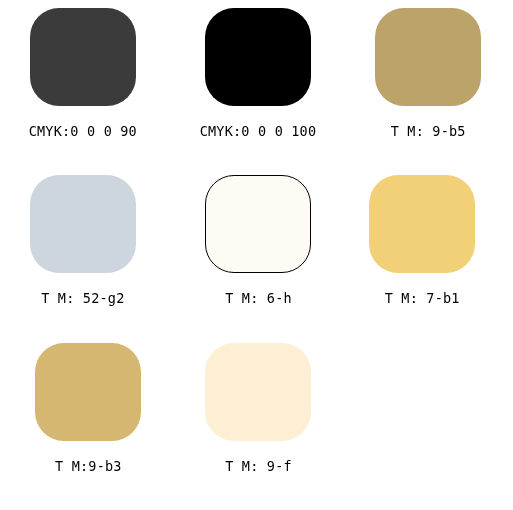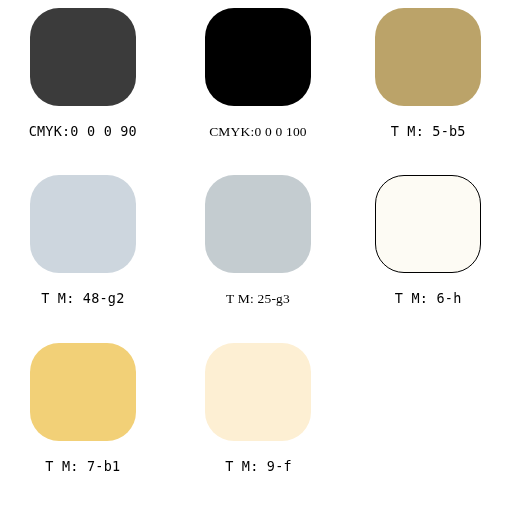--- a/index.html
+++ b/index.html
@@ -44,53 +44,53 @@
     font-size: 13.5px;
     line-height: 1;
     color: #000000;
     letter-spacing: 0.2px;
     white-space: pre;
   }
   
   .col-0 .swatch-chip { margin-left: -4px; }
   .col-0 .swatch-label { margin-left: -4px; }
   .col-1 .swatch-chip { margin-left: 7px; }
-  .col-1 .swatch-label { margin-left: 7px; font-family: Liberation Serif, serif; }
+  .col-1 .swatch-label { margin-left: 7px; }
   .col-2 .swatch-chip { margin-left: 8px; }
   .col-2 .swatch-label { margin-left: 8px; }
 </style>
 </head>
 <body>
 
 <div class="palette-grid">
     <div class="swatch-cell col-0">
       <div class="swatch-chip" style="background: rgb(59, 59, 59);"></div>
       <div class="swatch-label">CMYK:0 0 0 90</div>
     </div>
     <div class="swatch-cell col-1">
       <div class="swatch-chip" style="background: rgb(0, 0, 0);"></div>
       <div class="swatch-label">CMYK:0 0 0 100</div>
     </div>
     <div class="swatch-cell col-2">
       <div class="swatch-chip" style="background: rgb(187, 163, 105);"></div>
-      <div class="swatch-label">T M: 5-b5</div>
+      <div class="swatch-label">T M: 9-b5</div>
     </div>
     <div class="swatch-cell col-0">
       <div class="swatch-chip" style="background: rgb(205, 214, 222);"></div>
-      <div class="swatch-label">T M: 48-g2</div>
-    </div>
-    <div class="swatch-cell col-1">
-      <div class="swatch-chip" style="background: rgb(196, 204, 208);"></div>
-      <div class="swatch-label">T M: 25-g3</div>
+      <div class="swatch-label">T M: 52-g2</div>
     </div>
     <div class="swatch-cell col-2">
       <div class="swatch-chip outlined" style="background: rgb(253, 251, 244); border-color: rgb(0, 0, 0);"></div>
       <div class="swatch-label">T M: 6-h</div>
     </div>
     <div class="swatch-cell col-0">
       <div class="swatch-chip" style="background: rgb(242, 208, 119);"></div>
       <div class="swatch-label">T M: 7-b1</div>
     </div>
+    <div class="swatch-cell col-1">
+      <div class="swatch-chip" style="background: rgb(213, 183, 113);"></div>
+      <div class="swatch-label">T M:9-b3</div>
+    </div>
     <div class="swatch-cell col-2">
       <div class="swatch-chip" style="background: rgb(253, 239, 211);"></div>
       <div class="swatch-label">T M: 9-f</div>
     </div>
   </div>
 
 </body></html>

